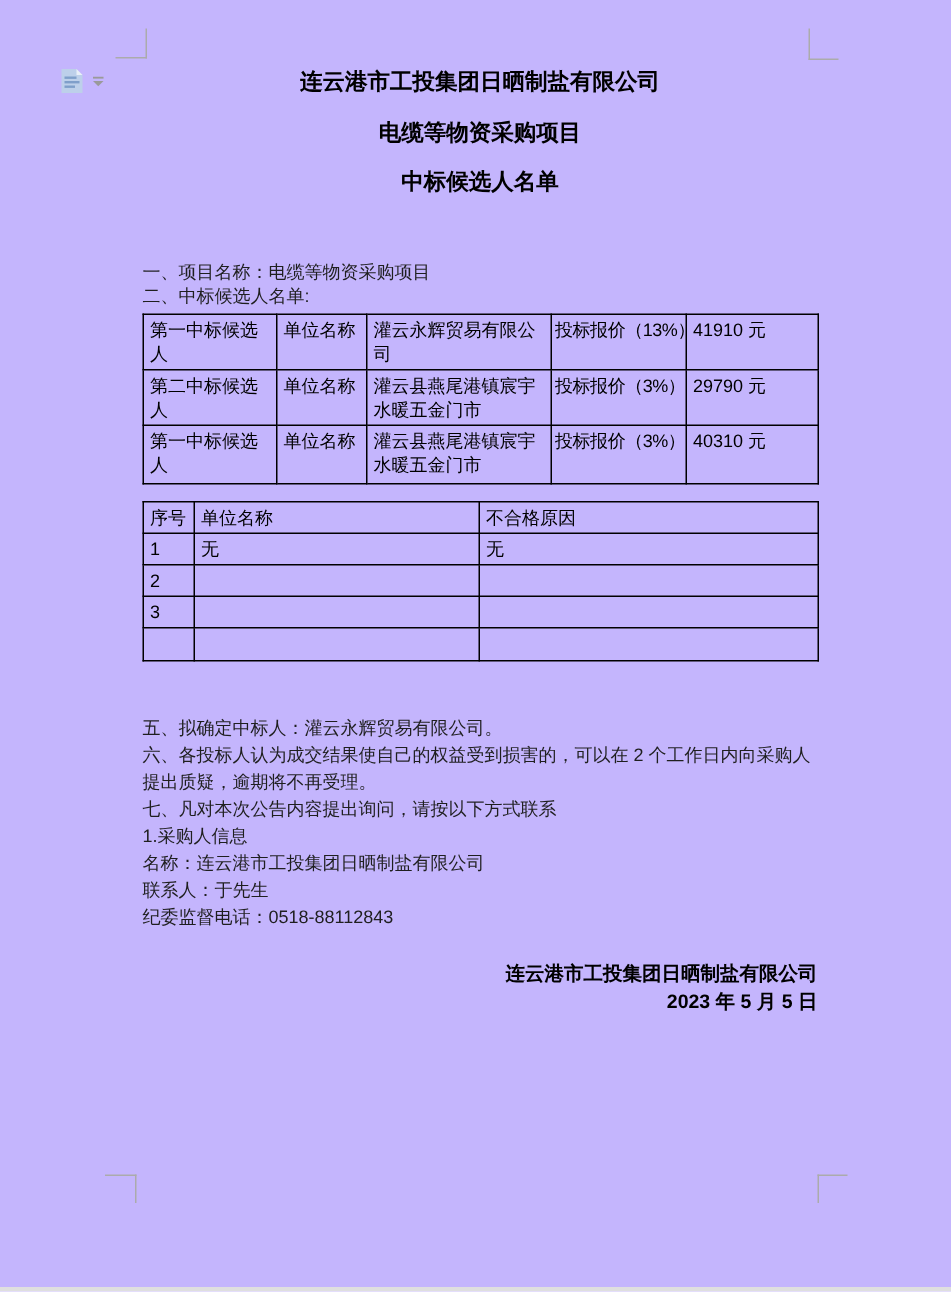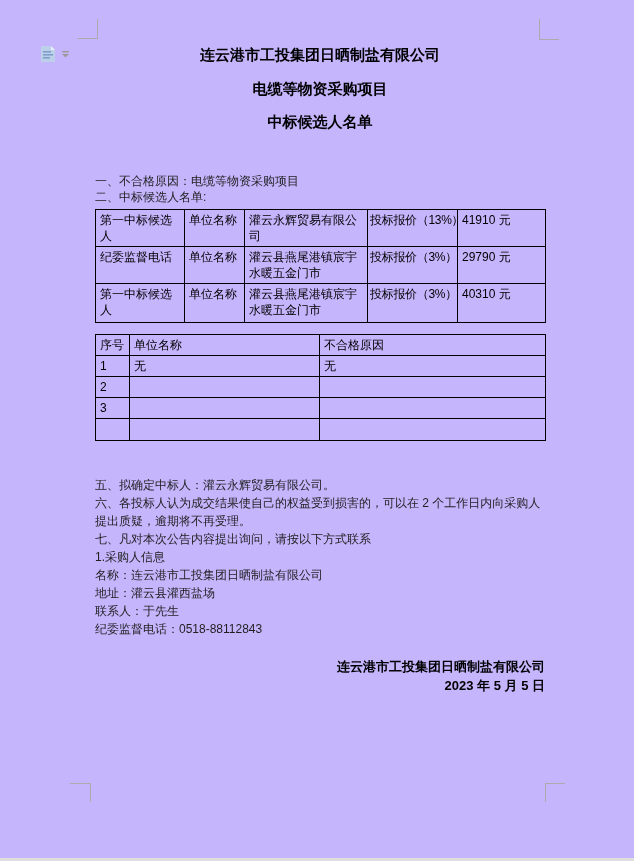--- a/index.html
+++ b/index.html
@@ -130,41 +130,41 @@
   <div class="corner tr"></div>
   <div class="corner bl"></div>
   <div class="corner br"></div>
 
   <div class="content">
 
     <div class="doc-title t1">连云港市工投集团日晒制盐有限公司</div>
     <div class="doc-title t2">电缆等物资采购项目</div>
     <div class="doc-title t3">中标候选人名单</div>
 
-    <div class="body-line tight sec1">一、不合格原因：电缆等物资采购项目</div>
+    <div class="body-line tight sec1">一、项目名称：电缆等物资采购项目</div>
     <div class="body-line tight">二、中标候选人名单:</div>
 
     <table class="tbl-candidates">
       <colgroup>
         <col style="width:89px">
           <col style="width:60px">
           <col style="width:123px">
           <col style="width:90px">
           <col style="width:88px">
       </colgroup>
       <tbody>
         <tr>
           <td>第一中标候选人</td>
           <td>单位名称</td>
           <td>灌云永辉贸易有限公司</td>
           <td class="bid-cell">投标报价（13%）</td>
           <td>41910 元</td>
         </tr>
         <tr>
-          <td>纪委监督电话</td>
+          <td>第二中标候选人</td>
           <td>单位名称</td>
           <td>灌云县燕尾港镇宸宇水暖五金门市</td>
           <td class="bid-cell">投标报价（3%）</td>
           <td>29790 元</td>
         </tr>
         <tr>
           <td>第一中标候选人</td>
           <td>单位名称</td>
           <td>灌云县燕尾港镇宸宇水暖五金门市</td>
           <td class="bid-cell">投标报价（3%）</td>
@@ -207,21 +207,20 @@
           <td></td>
         </tr>
       </tbody>
     </table>
 
     <div class="body-line sec5">五、拟确定中标人：灌云永辉贸易有限公司。</div>
     <div class="body-line wrap-par">六、各投标人认为成交结果使自己的权益受到损害的，可以在 2 个工作日内向采购人提出质疑，逾期将不再受理。</div>
     <div class="body-line">七、凡对本次公告内容提出询问，请按以下方式联系</div>
     <div class="body-line">1.采购人信息</div>
     <div class="body-line">名称：连云港市工投集团日晒制盐有限公司</div>
-    <div class="body-line">地址：灌云县灌西盐场</div>
     <div class="body-line">联系人：于先生</div>
     <div class="body-line">纪委监督电话：0518-88112843</div>
 
     <div class="footer-block">
       <div>连云港市工投集团日晒制盐有限公司</div>
       <div>2023 年 5 月 5 日</div>
     </div>
 
   </div>
 

